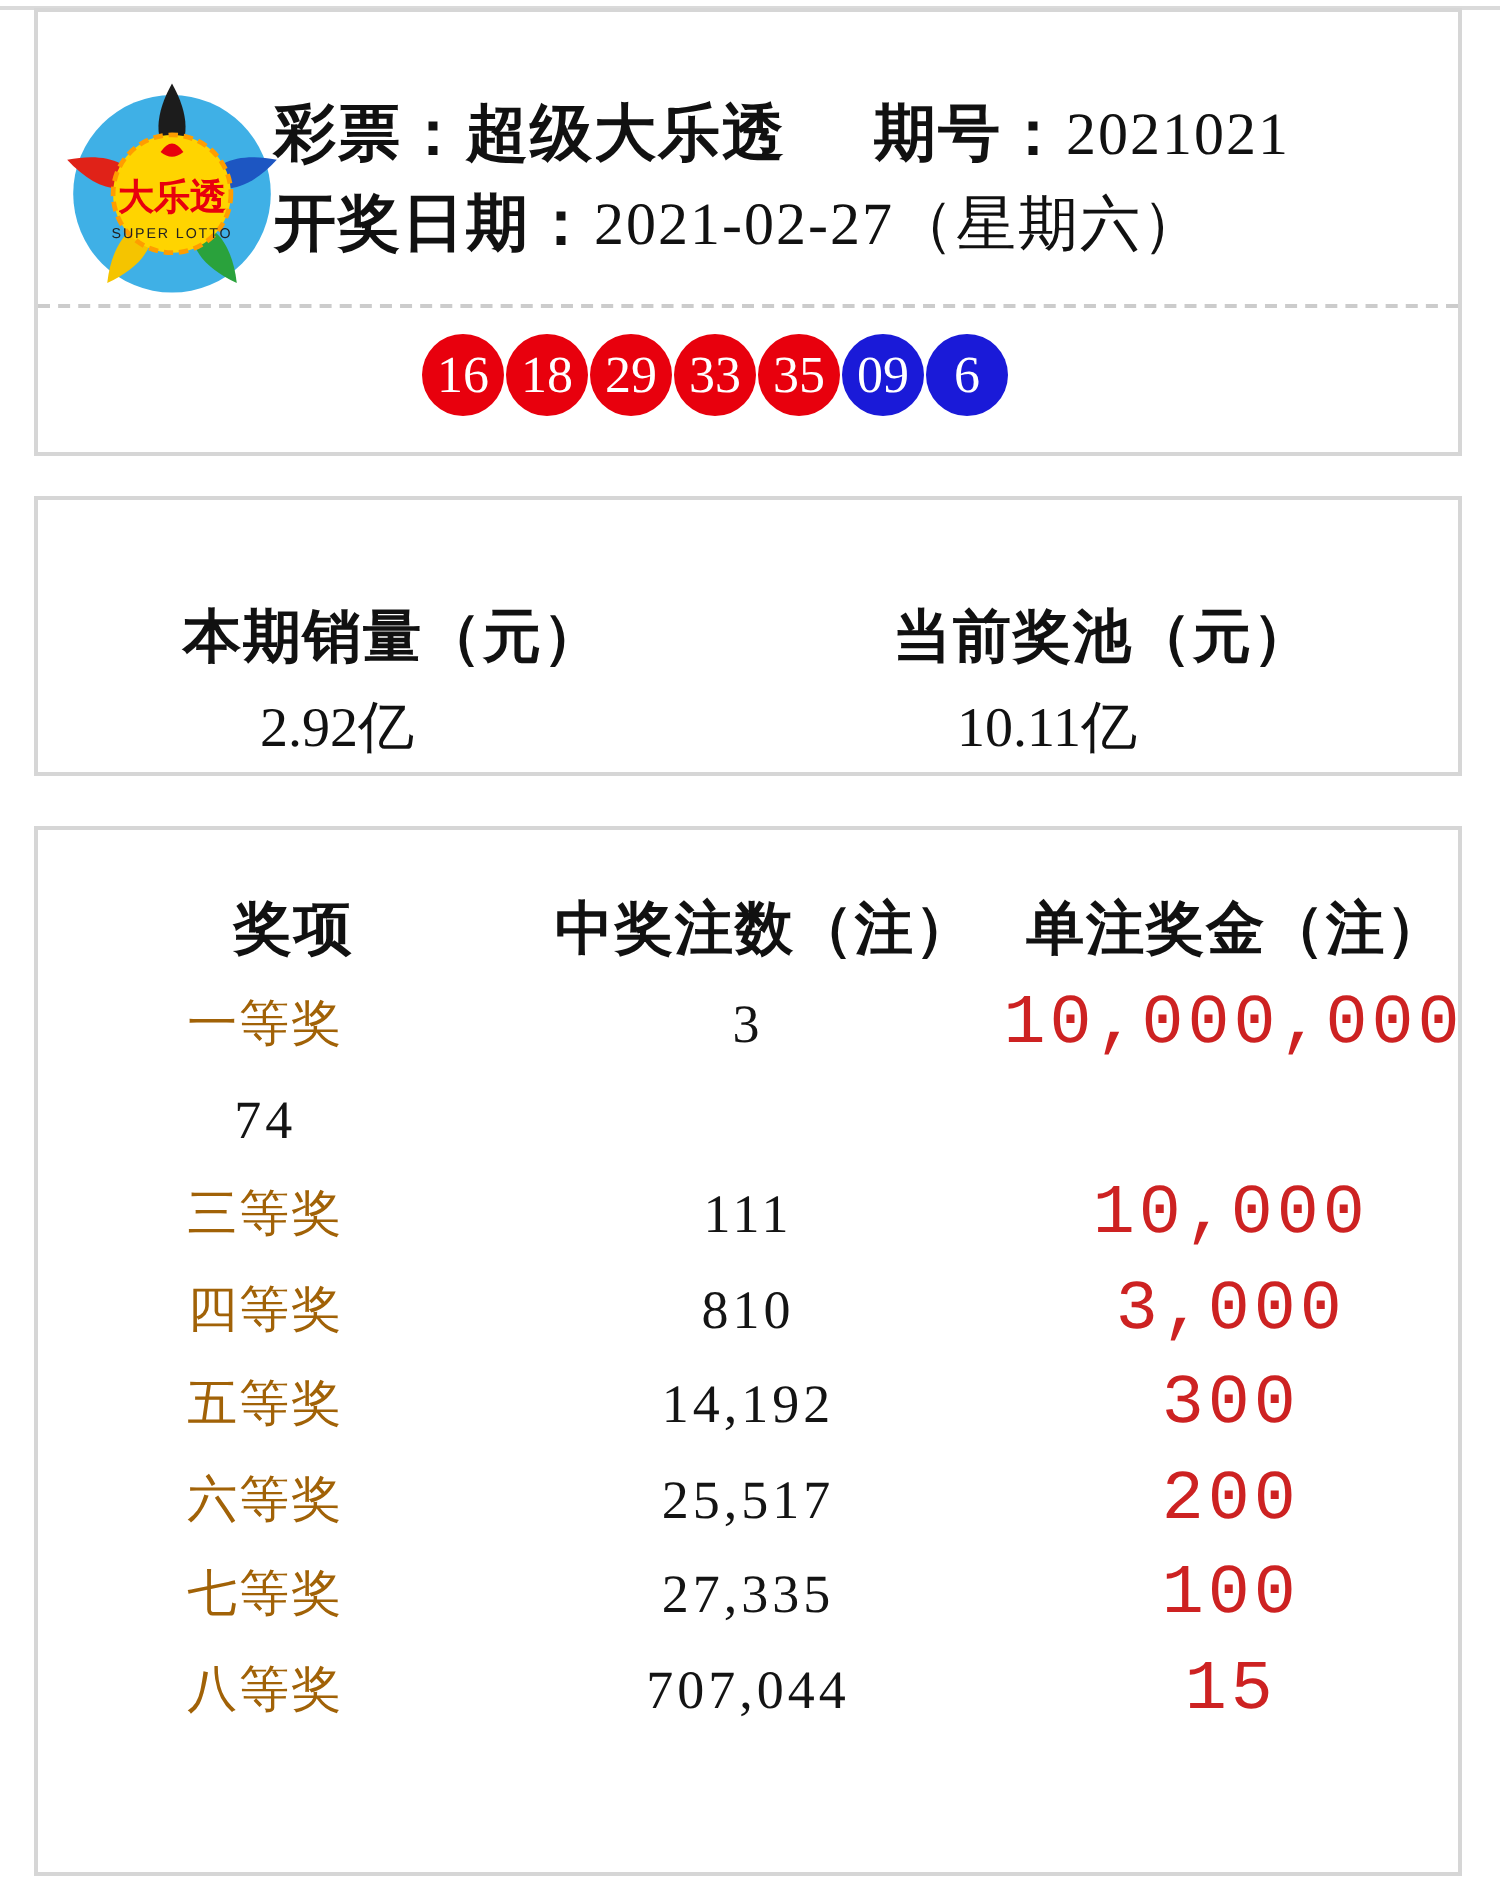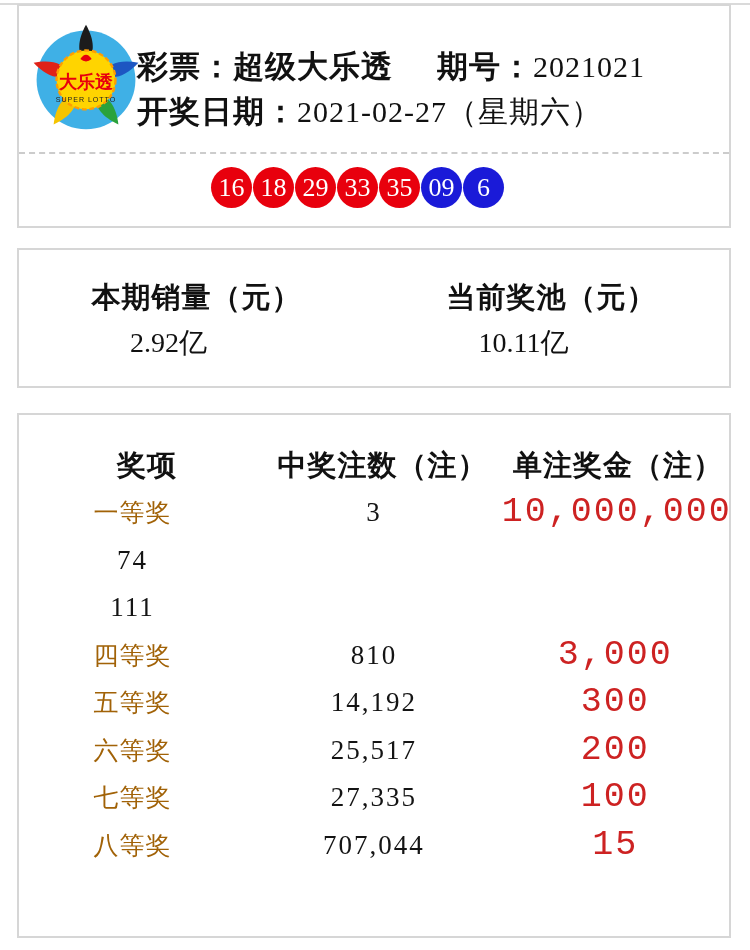--- a/index.html
+++ b/index.html
@@ -6,34 +6,34 @@
   .page{position:relative;width:750px;height:950px;background:#ffffff;overflow:hidden;
         font-family:"Liberation Sans",sans-serif;color:#111;}
   .top-rule{position:absolute;left:0;top:3px;width:750px;height:0;border-top:2px solid #dadada;}
   .panel{position:absolute;left:17px;width:714px;background:#ffffff;
          border:2px solid #d6d6d6;box-sizing:border-box;}
   .panel-draw{top:4px;height:224px;}
   .panel-stats{top:248px;height:140px;}
   .panel-table{top:413px;height:525px;}
 
   
-  .logo{position:absolute;left:10px;top:15px;width:114px;height:114px;}
+  .logo{position:absolute;left:10px;top:32px;width:114px;height:114px;}
   .draw-text{position:absolute;left:118px;top:38px;white-space:nowrap;}
   .draw-line{height:45px;line-height:45px;font-size:31px;font-weight:bold;letter-spacing:1px;}
   .num{font-family:"Liberation Serif","DejaVu Serif",serif;font-weight:normal;font-size:30px;letter-spacing:1px;}
   .issue-label{margin-left:44px;}
   .dashed{position:absolute;left:0;right:0;top:146px;border-top:2px dashed #cccccc;}
   .balls{position:absolute;left:192px;top:161px;display:flex;gap:1px;}
   .ball{width:41px;height:41px;border-radius:50%;color:#fff;text-align:center;line-height:41px;
         font-family:"Liberation Serif","DejaVu Serif",serif;font-size:26px;}
   .ball.front{background:var(--front-ball,#e8000d);}
   .ball.back{background:var(--back-ball,#1a1ad8);}
 
   
-  .panel-stats{display:grid;grid-template-columns:1fr 1fr;padding-top:24px;}
+  .panel-stats{display:grid;grid-template-columns:1fr 1fr;padding-top:46px;}
   .stat{text-align:center;}
   .stat-label{font-size:29px;font-weight:bold;height:47px;line-height:47px;letter-spacing:1px;}
   .stat-value{font-size:28px;height:44px;line-height:44px;position:relative;left:-28px;
               font-family:"Liberation Serif","DejaVu Serif",serif;}
 
   
   .panel-table{padding-top:26px;}
   .trow{display:grid;grid-template-columns:32% 36% 32%;height:47.5px;line-height:47.5px;text-align:center;}
   .thead{height:48px;line-height:48px;padding-left:17px;}
   .thead span{font-weight:bold;font-size:29px;color:#111;font-family:"Liberation Sans",sans-serif;letter-spacing:1px;}
@@ -109,21 +109,23 @@
     <span class="c1">一等奖</span>
     <span class="c2">3</span>
     <span class="c3">10,000,000</span>
   </div>
 
   <div class="trow">
     <span class="c2">74</span>
   </div>
 
   <div class="trow">
+    <span class="c1">三等奖</span>
     <span class="c2">111</span>
+    <span class="c3">10,000</span>
   </div>
 
   <div class="trow">
     <span class="c1">四等奖</span>
     <span class="c2">810</span>
     <span class="c3">3,000</span>
   </div>
 
   <div class="trow">
     <span class="c1">五等奖</span>

